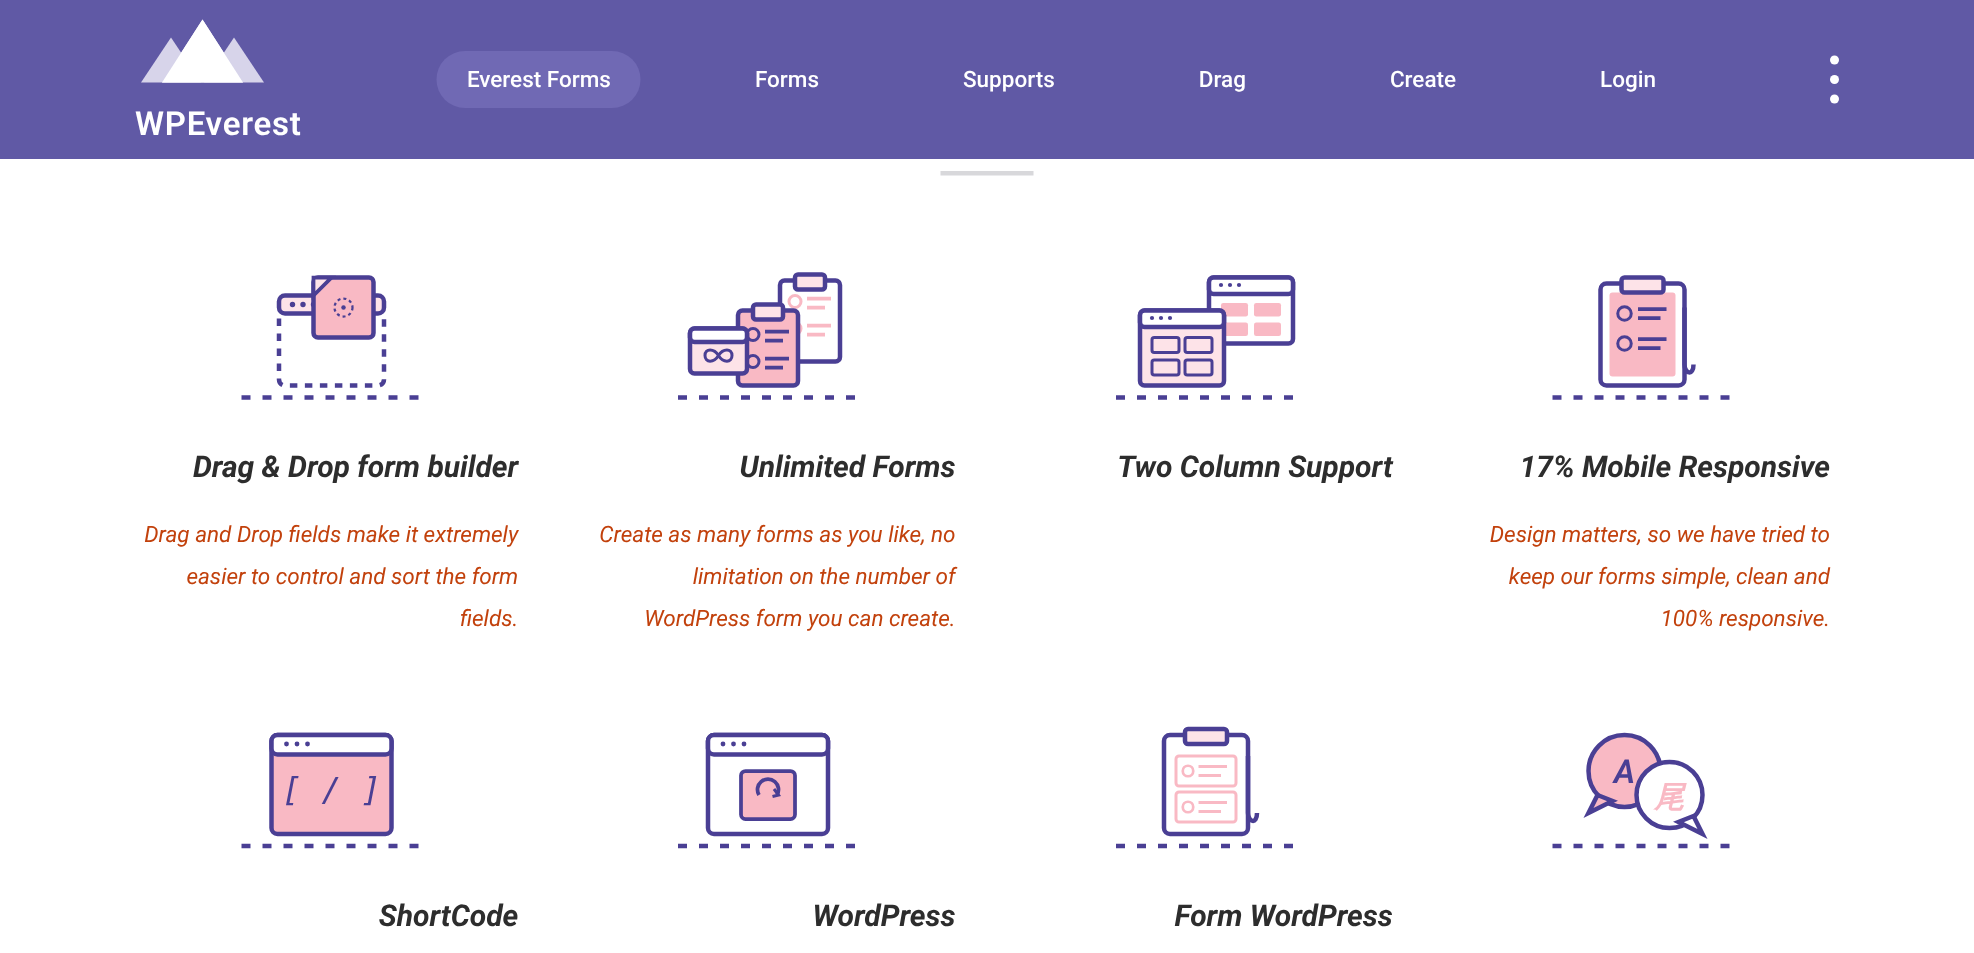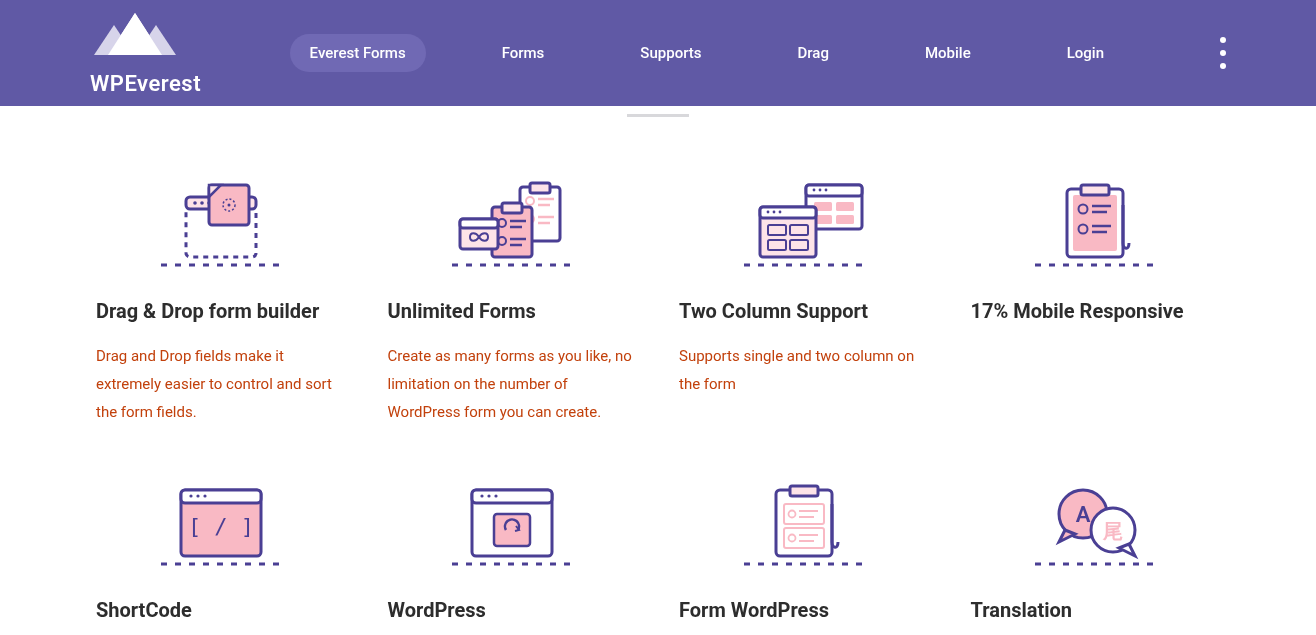--- a/index.html
+++ b/index.html
@@ -68,22 +68,23 @@
     height: 3px;
     background: #d8d8db;
     margin: 8px auto 60px;
   }
   .features-grid {
     display: grid;
     grid-template-columns: repeat(4, 1fr);
     gap: 50px 30px;
   }
   .feature {
-    text-align: left;
+    text-align: right;
     padding: 0 6px;
+    font-style: italic;
   }
   .feature-icon {
     height: 92px;
     display: flex;
     align-items: flex-end;
     justify-content: center;
     margin-bottom: 30px;
   }
   .feature-icon svg { max-width: 140px; max-height: 92px; }
   .feature-title {
@@ -109,21 +110,21 @@
       <polygon points="66,14 86,44 46,44" fill="#d7d4ea"></polygon>
       <polygon points="45,2 72,44 18,44" fill="#fff"></polygon>
     </svg>
     <div class="brand-name">WPEverest</div>
   </div>
   <nav class="nav">
     <a class="nav-item active">Everest Forms</a>
     <a class="nav-item">Forms</a>
     <a class="nav-item">Supports</a>
     <a class="nav-item">Drag</a>
-    <a class="nav-item">Mobile</a>
+    <a class="nav-item">Create</a>
     <a class="nav-item">Login</a>
     <div class="kebab">
       <span></span>
         <span></span>
         <span></span>
     </div>
   </nav>
 </header>
 
 <main class="content">
@@ -202,40 +203,40 @@
           <circle cx="34" cy="35" r="1.4" fill="#4a3f94"></circle>
             <circle cx="40" cy="35" r="1.4" fill="#4a3f94"></circle>
             <circle cx="46" cy="35" r="1.4" fill="#4a3f94"></circle>
           <rect x="34" y="48" width="18" height="10" rx="1.5" fill="none" stroke="#4a3f94" stroke-width="2"></rect>
           <rect x="56" y="48" width="18" height="10" rx="1.5" fill="none" stroke="#4a3f94" stroke-width="2"></rect>
           <rect x="34" y="63" width="18" height="10" rx="1.5" fill="none" stroke="#4a3f94" stroke-width="2"></rect>
           <rect x="56" y="63" width="18" height="10" rx="1.5" fill="none" stroke="#4a3f94" stroke-width="2"></rect>
         </svg>
       </div>
       <h3 class="feature-title">Two Column Support</h3>
-      <p class="feature-desc">Supports single and two column on the form</p>
     </div>
 
     <div class="feature">
       <div class="feature-icon">
         <svg viewBox="0 0 140 92">
           <line x1="10" y1="88" x2="130" y2="88" stroke="#4a3f94" stroke-width="3" stroke-dasharray="6 8"></line>
           <rect x="42" y="12" width="56" height="68" rx="4" fill="#fff" stroke="#4a3f94" stroke-width="3"></rect>
           <rect x="48" y="18" width="44" height="56" rx="2" fill="#f9b9c4"></rect>
           <rect x="56" y="8" width="28" height="10" rx="2" fill="#fde3e8" stroke="#4a3f94" stroke-width="3"></rect>
           <circle cx="58" cy="32" r="4.5" fill="none" stroke="#4a3f94" stroke-width="2"></circle>
           <line x1="67" y1="29" x2="86" y2="29" stroke="#4a3f94" stroke-width="2.5"></line>
           <line x1="67" y1="35" x2="82" y2="35" stroke="#4a3f94" stroke-width="2.5"></line>
           <circle cx="58" cy="52" r="4.5" fill="none" stroke="#4a3f94" stroke-width="2"></circle>
           <line x1="67" y1="49" x2="86" y2="49" stroke="#4a3f94" stroke-width="2.5"></line>
           <line x1="67" y1="55" x2="82" y2="55" stroke="#4a3f94" stroke-width="2.5"></line>
           <path d="M98,28 L98,66 C98,72 104,74 104,66" fill="none" stroke="#4a3f94" stroke-width="3"></path>
         </svg>
       </div>
       <h3 class="feature-title">17% Mobile Responsive</h3>
+      <p class="feature-desc">Design matters, so we have tried to keep our forms simple, clean and 100% responsive.</p>
     </div>
 
     <div class="feature">
       <div class="feature-icon">
         <svg viewBox="0 0 140 92">
           <line x1="10" y1="88" x2="130" y2="88" stroke="#4a3f94" stroke-width="3" stroke-dasharray="6 8"></line>
           <rect x="30" y="14" width="80" height="66" rx="4" fill="#f9b9c4" stroke="#4a3f94" stroke-width="3"></rect>
           <rect x="30" y="14" width="80" height="13" rx="4" fill="#fff" stroke="#4a3f94" stroke-width="3"></rect>
           <circle cx="40" cy="20" r="1.6" fill="#4a3f94"></circle>
             <circle cx="47" cy="20" r="1.6" fill="#4a3f94"></circle>
@@ -291,18 +292,17 @@
         <svg viewBox="0 0 140 92">
           <line x1="10" y1="88" x2="130" y2="88" stroke="#4a3f94" stroke-width="3" stroke-dasharray="6 8"></line>
           <circle cx="58" cy="38" r="24" fill="#f9b9c4" stroke="#4a3f94" stroke-width="3"></circle>
           <polygon points="40,54 34,66 50,58" fill="#f9b9c4" stroke="#4a3f94" stroke-width="3"></polygon>
           <text x="58" y="46" text-anchor="middle" font-size="22" fill="#4a3f94" font-weight="600">A</text>
           <circle cx="88" cy="54" r="22" fill="#fff" stroke="#4a3f94" stroke-width="3"></circle>
           <polygon points="104,68 110,80 94,72" fill="#fff" stroke="#4a3f94" stroke-width="3"></polygon>
           <text x="88" y="62" text-anchor="middle" font-size="20" fill="#f9b9c4" font-weight="600">尾</text>
         </svg>
       </div>
-      <h3 class="feature-title">Translation</h3>
       <p class="feature-desc"></p>
     </div>
 
   </div>
 </main>
 
 </body></html>

